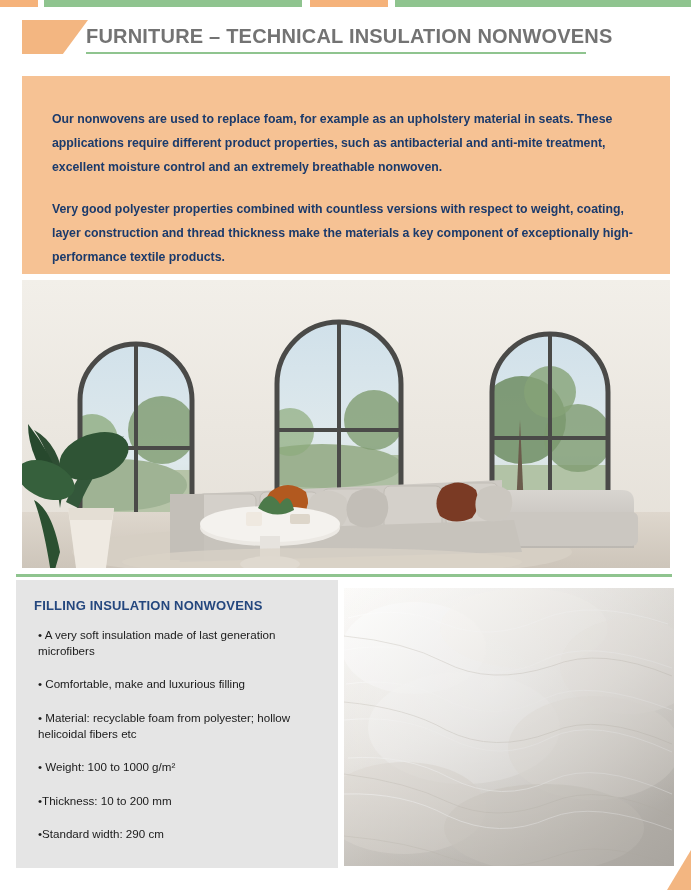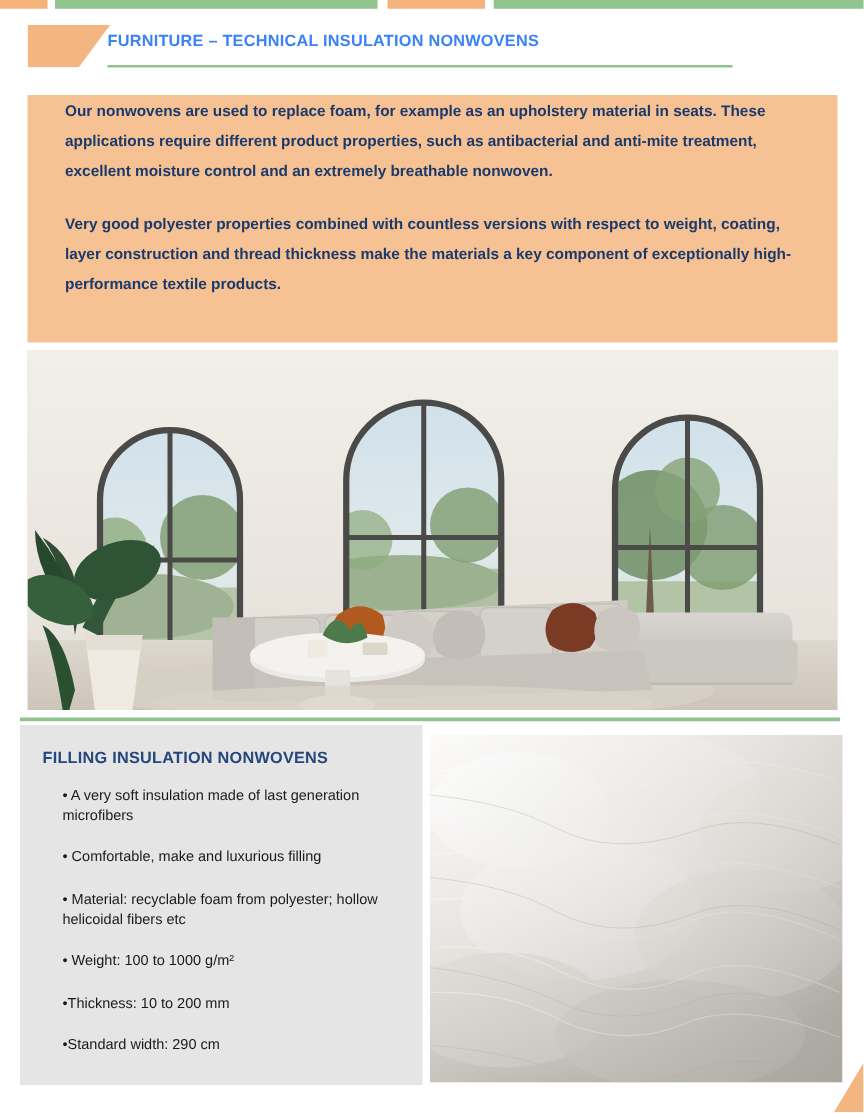--- a/index.html
+++ b/index.html
@@ -47,23 +47,23 @@
     top: 0;
     width: 66px;
     height: 34px;
     background: #f3b681;
     clip-path: polygon(0 0, 100% 0, 62% 100%, 0 100%);
   }
   .header .title {
     position: absolute;
     left: 64px;
     top: 5px;
-    font-size: 13px;
+    font-size: 20px;
     font-weight: bold;
-    color: #3b82f6;
+    color: #737373;
     letter-spacing: 0.2px;
     white-space: nowrap;
   }
   .header .rule {
     position: absolute;
     left: 64px;
     top: 32px;
     width: 500px;
     height: 2px;
     background: #8fc48f;
@@ -71,21 +71,21 @@
 
   
   .intro {
     position: absolute;
     left: 22px;
     top: 76px;
     width: 648px;
     height: 198px;
     background: #f6c294;
     box-sizing: border-box;
-    padding: 2px 26px 0 30px;
+    padding: 32px 26px 0 30px;
   }
   .intro p {
     margin: 0 0 18px 0;
     font-size: 12.3px;
     line-height: 1.95;
     color: #1b3a6b;
     font-weight: bold;
   }
 
   
@@ -122,21 +122,21 @@
     padding: 18px 16px 0 18px;
   }
   .lower-left h2 {
     margin: 0 0 14px 0;
     font-size: 13px;
     font-weight: bold;
     color: #24477e;
     letter-spacing: 0.2px;
   }
   .lower-left ul {
-    margin: 16px;
+    margin: 4px;
     padding: 0;
     list-style: none;
   }
   .lower-left li {
     font-size: 11.6px;
     line-height: 1.35;
     color: #1a1a1a;
     margin-bottom: 18px;
   }
 

